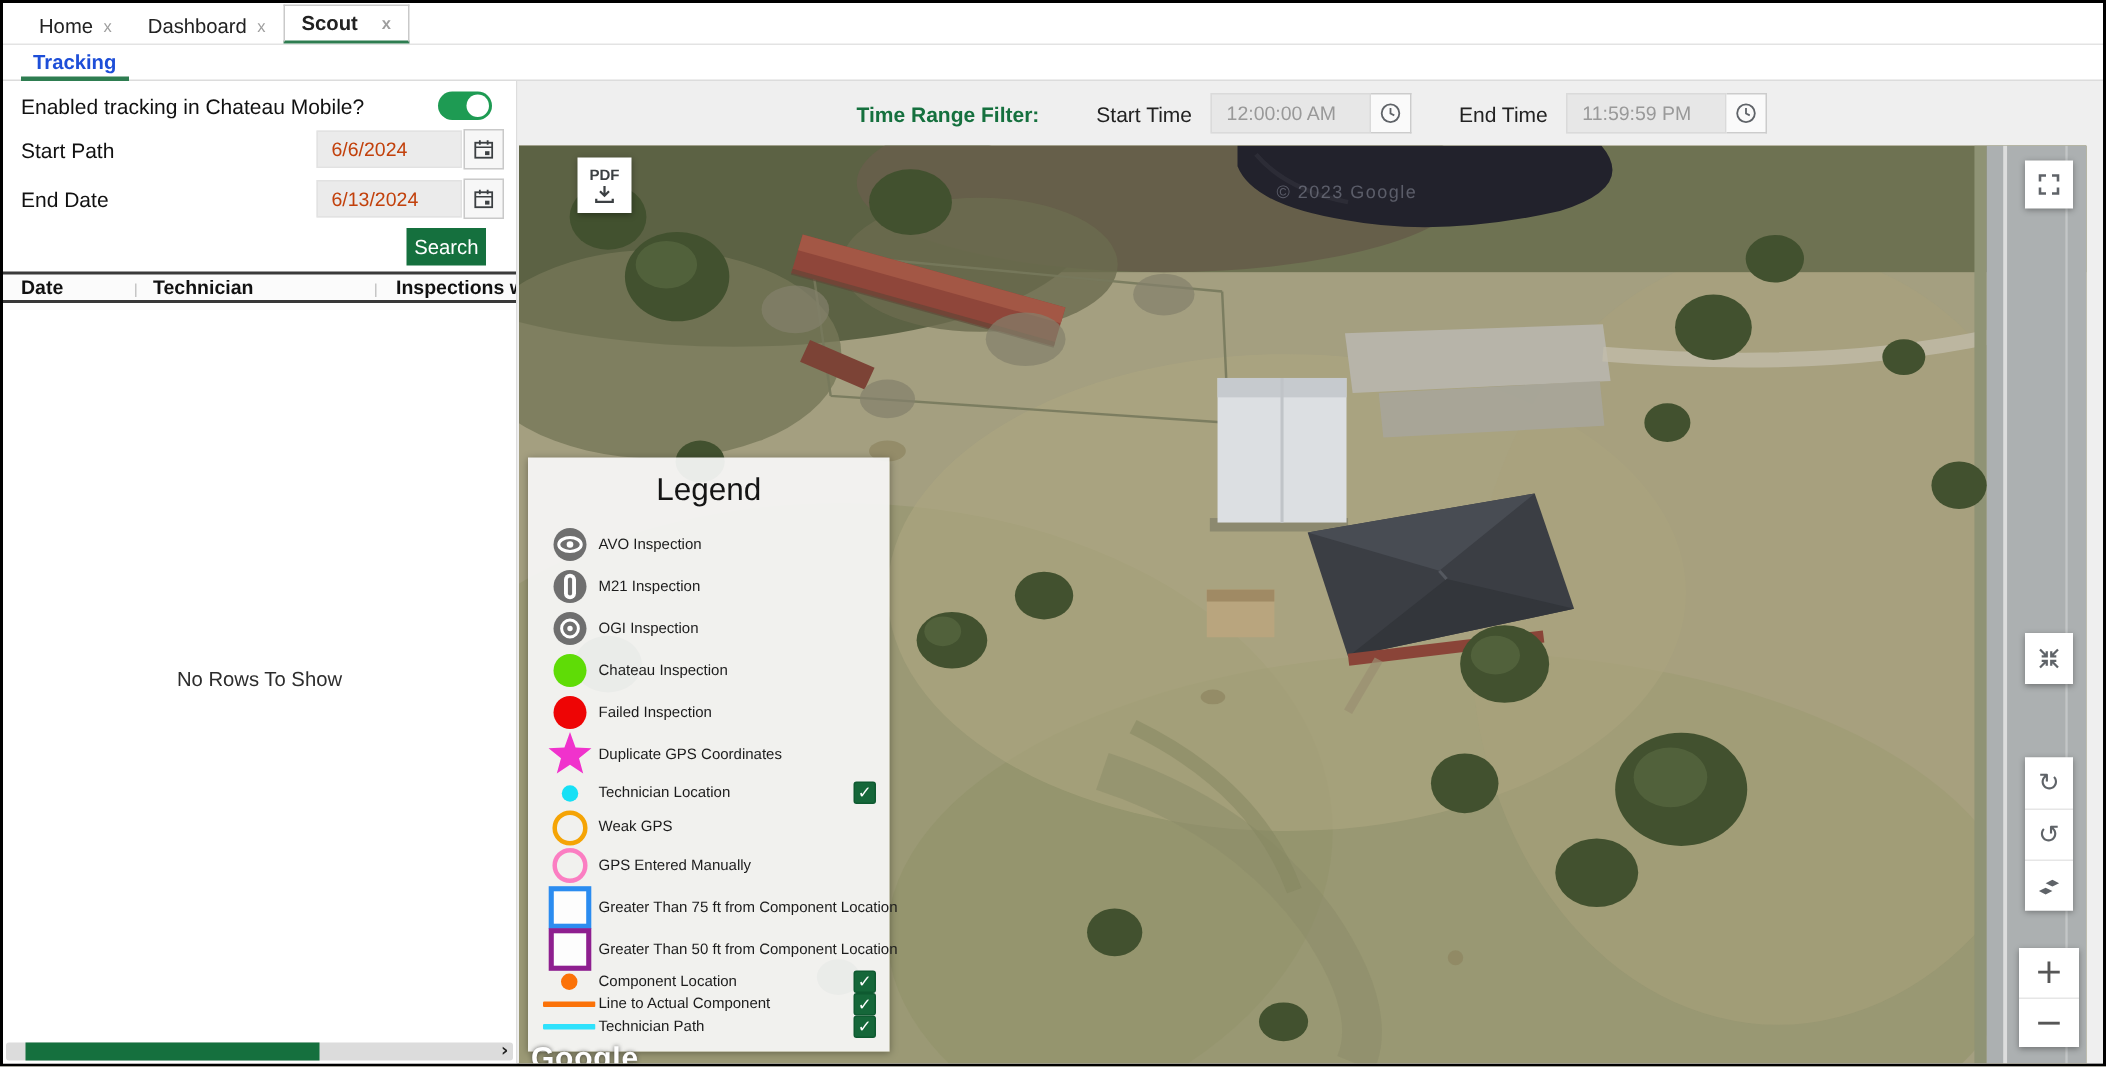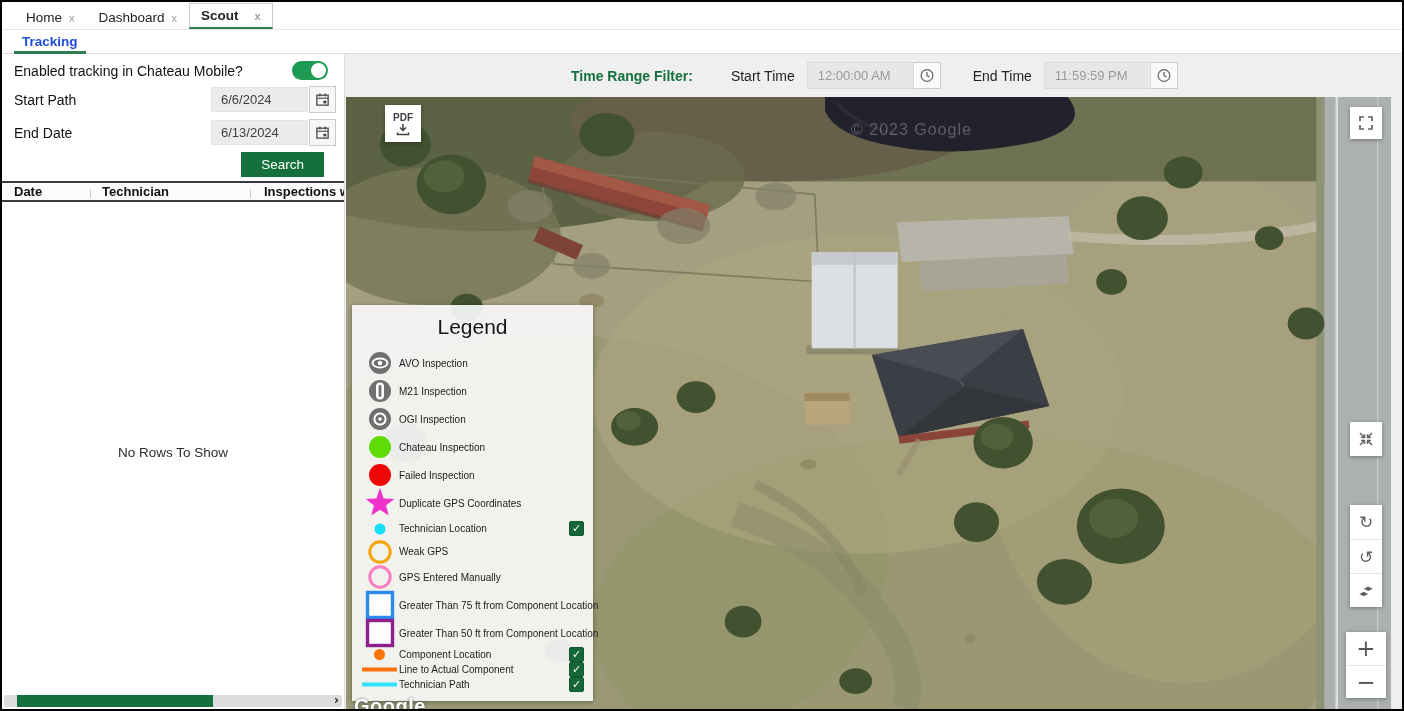--- a/index.html
+++ b/index.html
@@ -52,30 +52,30 @@
   .toggle {
     width:36px; height:19px; border-radius:10px; background:#1e9b53;
     position:relative; cursor:pointer; flex:none;
   }
   .toggle .knob { position:absolute; right:2px; top:2px; width:15px; height:15px; border-radius:50%; background:#fff; }
 
   .field-row { display:flex; align-items:center; padding:3px 8px 3px 12px; font-size:14px; color:#111; }
   .field-row label { flex:1; }
   .field-row input {
     width:97px; height:25px; background:#ebebeb; border:1px solid #e2e2e2;
-    color:#404040; font-size:13px; padding:0 9px; font-family:"Liberation Sans",sans-serif;
+    color:#c2410c; font-size:13px; padding:0 9px; font-family:"Liberation Sans",sans-serif;
   }
   .icon-btn {
     width:27px; height:27px; background:#f7f7f7; border:1px solid #c9c9c9;
     display:flex; align-items:center; justify-content:center; cursor:pointer; margin-left:1px;
   }
   .search-row { display:flex; justify-content:flex-end; padding:3px 20px 4px 0; }
   .search-btn {
     background:#15703e; color:#fff; border:none; font-size:13.5px;
-    padding:5px 20px; cursor:pointer; font-family:"Liberation Sans",sans-serif;
+    padding:5px 5px; cursor:pointer; font-family:"Liberation Sans",sans-serif;
   }
 
   .grid-header {
     display:flex; align-items:center; height:21px;
     border-top:2px solid #3a3a3a; border-bottom:2px solid #3a3a3a;
     background:#fbfbfb; font-weight:bold; font-size:13px; color:#111;
   }
   .grid-header .col { padding-left:12px; position:relative; cursor:pointer; }
   .grid-header .col.c0 { width:88px; }
   .grid-header .col.c1 { width:160px; }
@@ -114,21 +114,21 @@
     display:flex; align-items:center; justify-content:center; cursor:pointer;
   }
 
   
   .map {
     position:relative; flex:1; margin:0 11px 0 1px;
     overflow:hidden; background:#a39e7f; cursor:grab;
   }
   .map-art { position:absolute; inset:0; width:100%; height:100%; display:block; }
   .watermark {
-    position:absolute; left:505px; top:24px; font-size:16px;
+    position:absolute; left:505px; top:24px; font-size:12px;
     color:rgba(185,188,205,0.38); letter-spacing:1px;
   }
   .map-btn {
     position:absolute; background:#fff; border:none; cursor:pointer;
     box-shadow:0 1px 4px rgba(0,0,0,0.35); display:flex; align-items:center; justify-content:center;
   }
   .pdf-btn { left:8px; top:8px; width:36px; height:37px; flex-direction:column; gap:1px;
     font-size:10px; font-weight:bold; color:#3c4043; padding:3px 0;margin-left:31px; }
   .fullscreen-btn { right:9px; top:10px; width:32px; height:32px; }
   .collapse-btn { right:9px; top:325px; width:32px; height:34px; }

